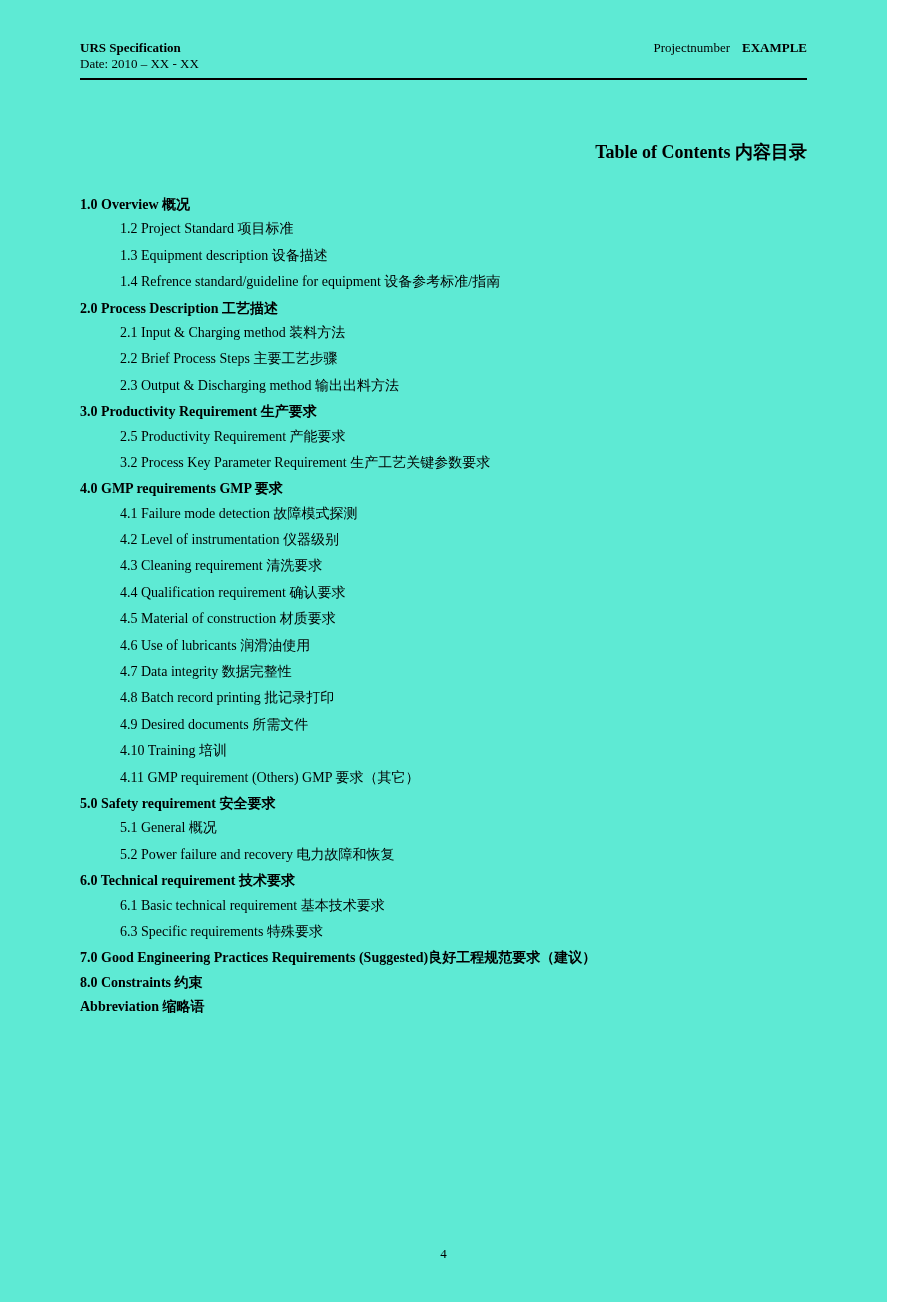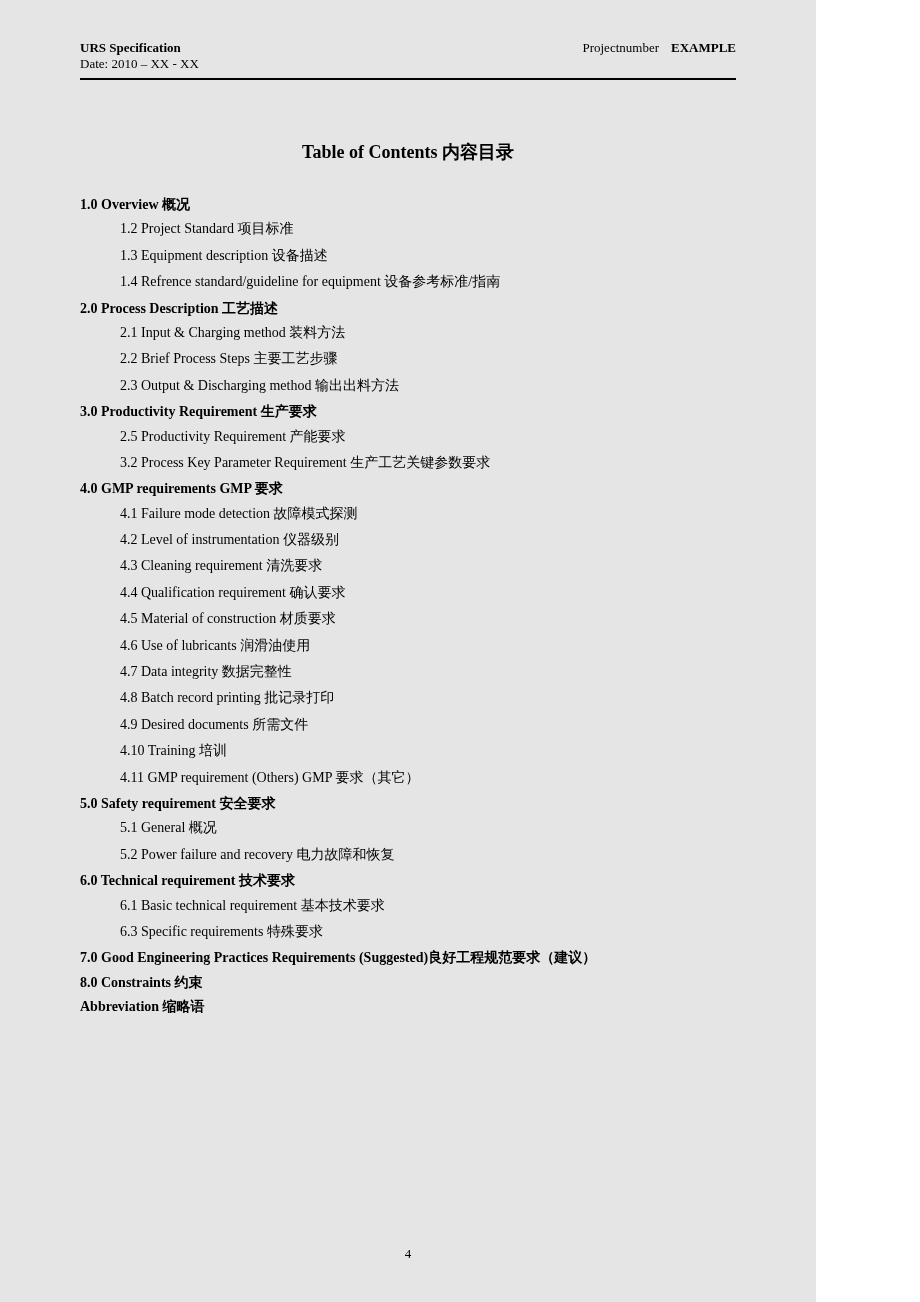--- a/index.html
+++ b/index.html
@@ -11,23 +11,23 @@
     body {
       background: #fff;
       font-family: "Times New Roman", Times, serif;
       font-size: 14px;
       color: #000;
       width: 920px;
       min-height: 1302px;
     }
 
     .page {
-      width: 816px;
+      width: 887px;
       min-height: 1302px;
-      background: #e5e5e5;
+      background: #5eead4;
       padding: 40px 80px 60px 80px;
       position: relative;
     }
 
     .header {
       display: flex;
       justify-content: space-between;
       align-items: flex-start;
       margin-bottom: 6px;
     }
@@ -54,21 +54,21 @@
       font-weight: bold;
     }
 
     .divider {
       border: none;
       border-top: 2px solid #000;
       margin-bottom: 60px;
     }
 
     .toc-title {
-      text-align: center;
+      text-align: right;
       font-size: 18px;
       font-weight: bold;
       margin-bottom: 30px;
     }
 
     .toc-list {
       list-style: none;
       padding: 0;
       margin: 0;
     }

